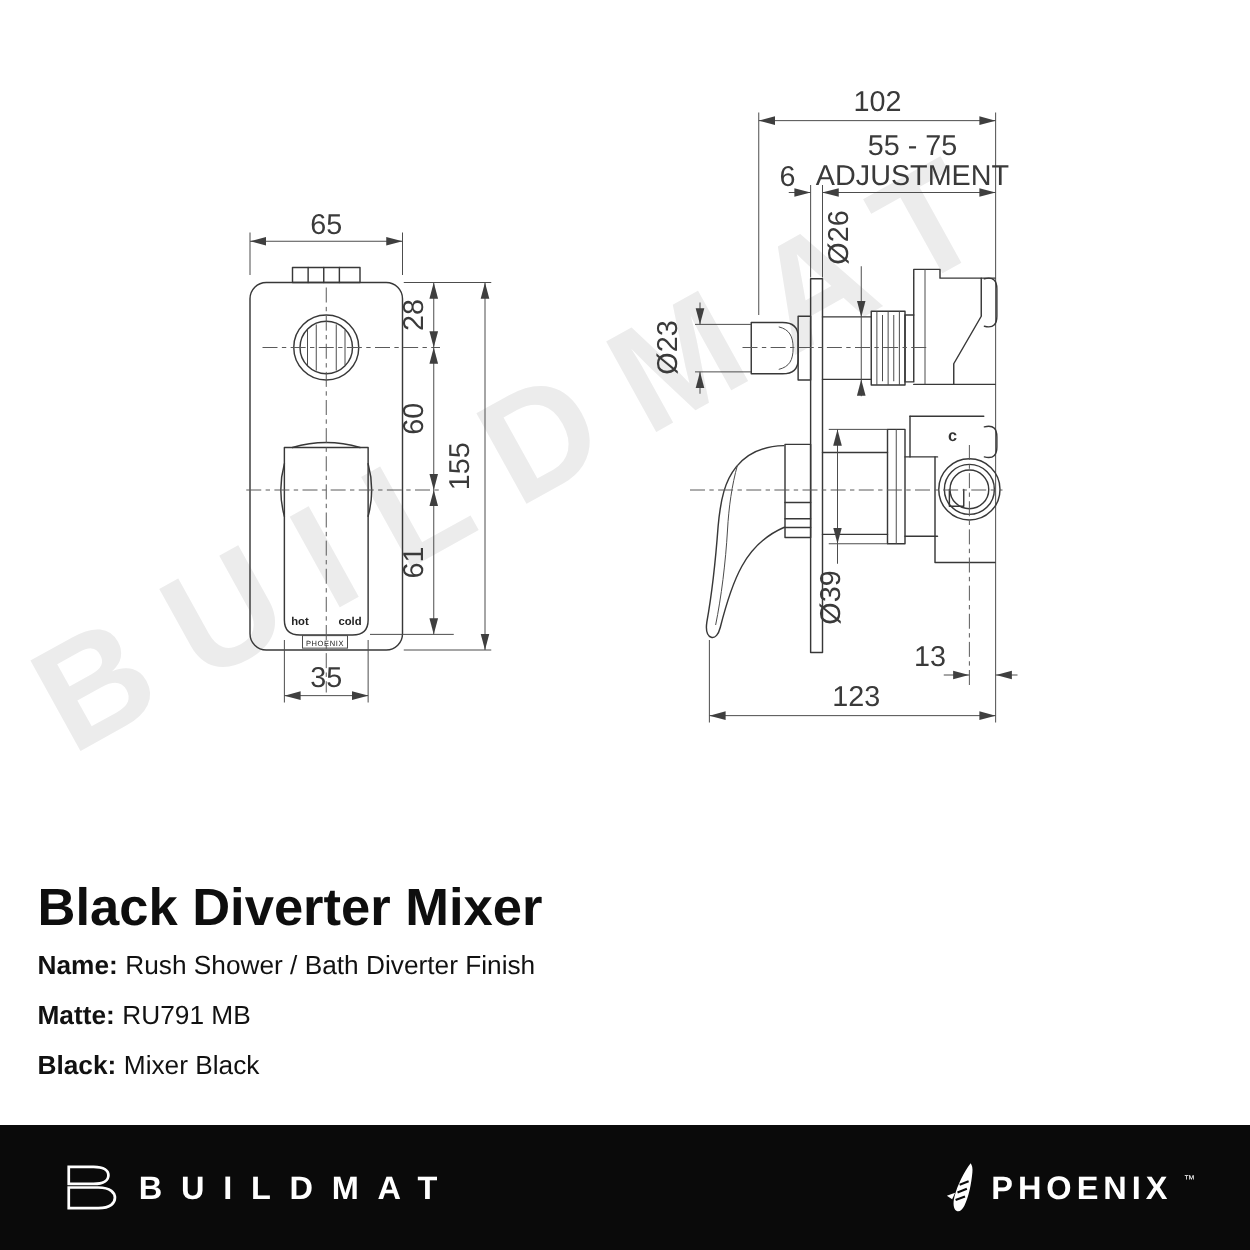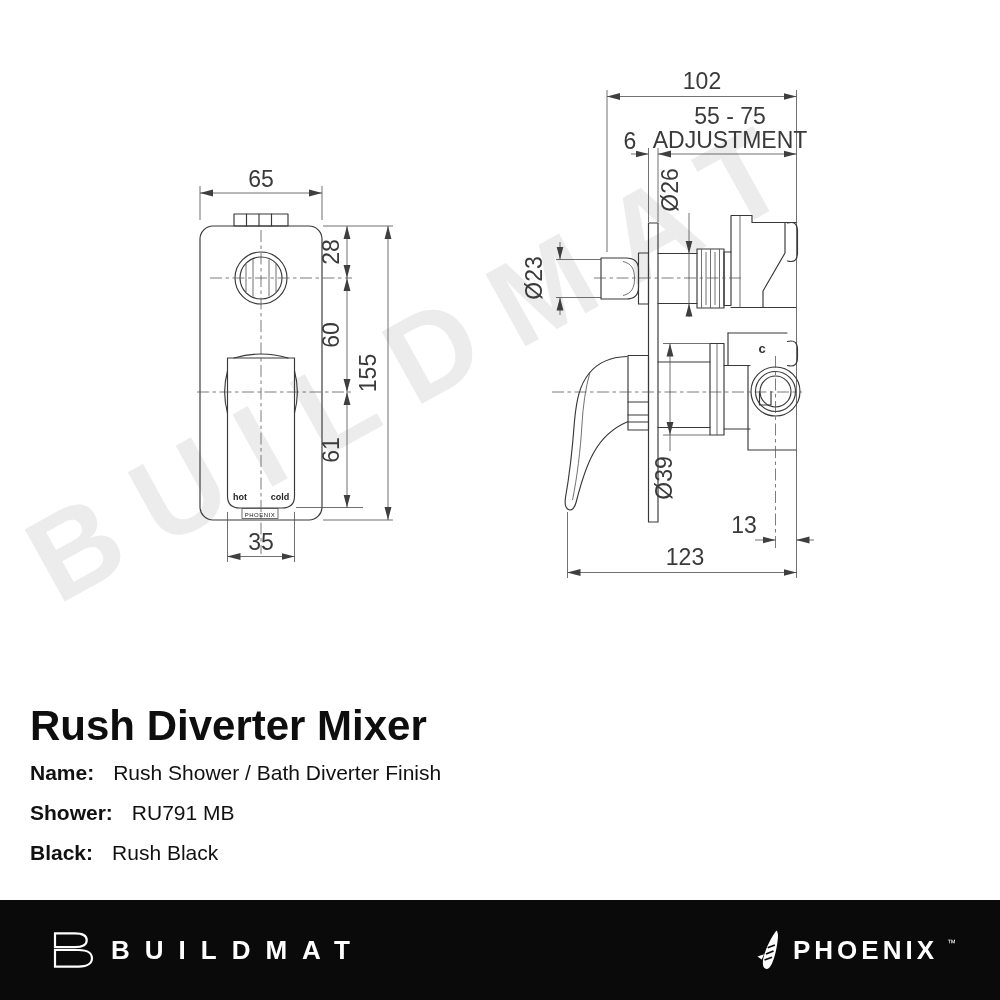--- a/index.html
+++ b/index.html
@@ -20,21 +20,21 @@
   .ob{fill:none;stroke:#383838;stroke-width:1.15;stroke-linejoin:round;stroke-linecap:round;}
   .th{fill:none;stroke:#4d4d4d;stroke-width:0.8;}
   .cl{fill:none;stroke:#5a5a5a;stroke-width:0.8;stroke-dasharray:12 3.5 3.5 3.5;}
   text.d{fill:#3a3a3a;font-family:"Liberation Sans",sans-serif;font-size:23px;}
   text.sm{fill:#222;font-family:"Liberation Sans",sans-serif;font-size:9px;font-weight:700;}
   text.tn{fill:#222;font-family:"Liberation Sans",sans-serif;font-size:6px;letter-spacing:.5px;}
   text.cm{fill:#333;font-family:"Liberation Sans",sans-serif;font-size:13px;font-weight:700;}
   
   .title{position:absolute;left:30px;top:702px;font-size:42px;font-weight:700;color:#0e0e0e;}
   .spec{position:absolute;left:30px;font-size:21px;color:#111;}
-  .spec .lab{font-weight:700;margin-right:19px;}
+  .spec .lab{font-weight:700;margin-right:6px;}
   .spec-0{top:761px;} .spec-1{top:801px;} .spec-2{top:841px;}
   
   .footer{
     position:absolute;left:0;top:900px;width:1000px;height:100px;
     background:#0a0a0a;display:flex;align-items:center;justify-content:space-between;
     box-sizing:border-box;padding:0 44px 0 52px;
   }
   .bm-logo{display:flex;align-items:center;gap:17px;}
   .bm-word{color:#fff;font-size:26px;font-weight:700;letter-spacing:15px;line-height:1;}
   .px-logo{display:flex;align-items:center;gap:9px;}
@@ -202,29 +202,29 @@
     <text class="d" x="730" y="148" text-anchor="middle">ADJUSTMENT</text>
     <text class="d" x="630" y="149" text-anchor="middle">6</text>
     <text class="d" x="678" y="190" text-anchor="middle" transform="rotate(-90 678 190)">Ø26</text>
     <text class="d" x="541.5" y="278" text-anchor="middle" transform="rotate(-90 541.5 278)">Ø23</text>
     <text class="d" x="672" y="478" text-anchor="middle" transform="rotate(-90 672 478)">Ø39</text>
     <text class="d" x="744" y="533" text-anchor="middle">13</text>
     <text class="d" x="685" y="565" text-anchor="middle">123</text>
   </g>
 </svg>
 
-<div class="title">Rush Diverter Mixer</div>
+<div class="title">Black Diverter Mixer</div>
 <div class="spec spec-0">
   <span class="lab">Name:</span><span>Rush Shower / Bath Diverter Finish</span>
 </div>
 <div class="spec spec-1">
-  <span class="lab">Shower:</span><span>RU791 MB</span>
+  <span class="lab">Matte:</span><span>RU791 MB</span>
 </div>
 <div class="spec spec-2">
-  <span class="lab">Black:</span><span>Rush Black</span>
+  <span class="lab">Black:</span><span>Mixer Black</span>
 </div>
 
 <div class="footer">
   <div class="bm-logo">
     <svg width="42" height="36" viewBox="0 0 44 38">
       <path d="M3,1.5 H24 C33,1.5 36.5,5 36.5,8.75 C36.5,12.5 33,16 24,16 H3 Z" fill="none" stroke="#ffffff" stroke-width="2.3"></path>
       <path d="M3,19 H28 C38.5,19 42,23.5 42,27.75 C42,32 38.5,36.5 28,36.5 H3 Z" fill="none" stroke="#ffffff" stroke-width="2.3"></path>
     </svg>
     <span class="bm-word">BUILDMAT</span>
   </div>

